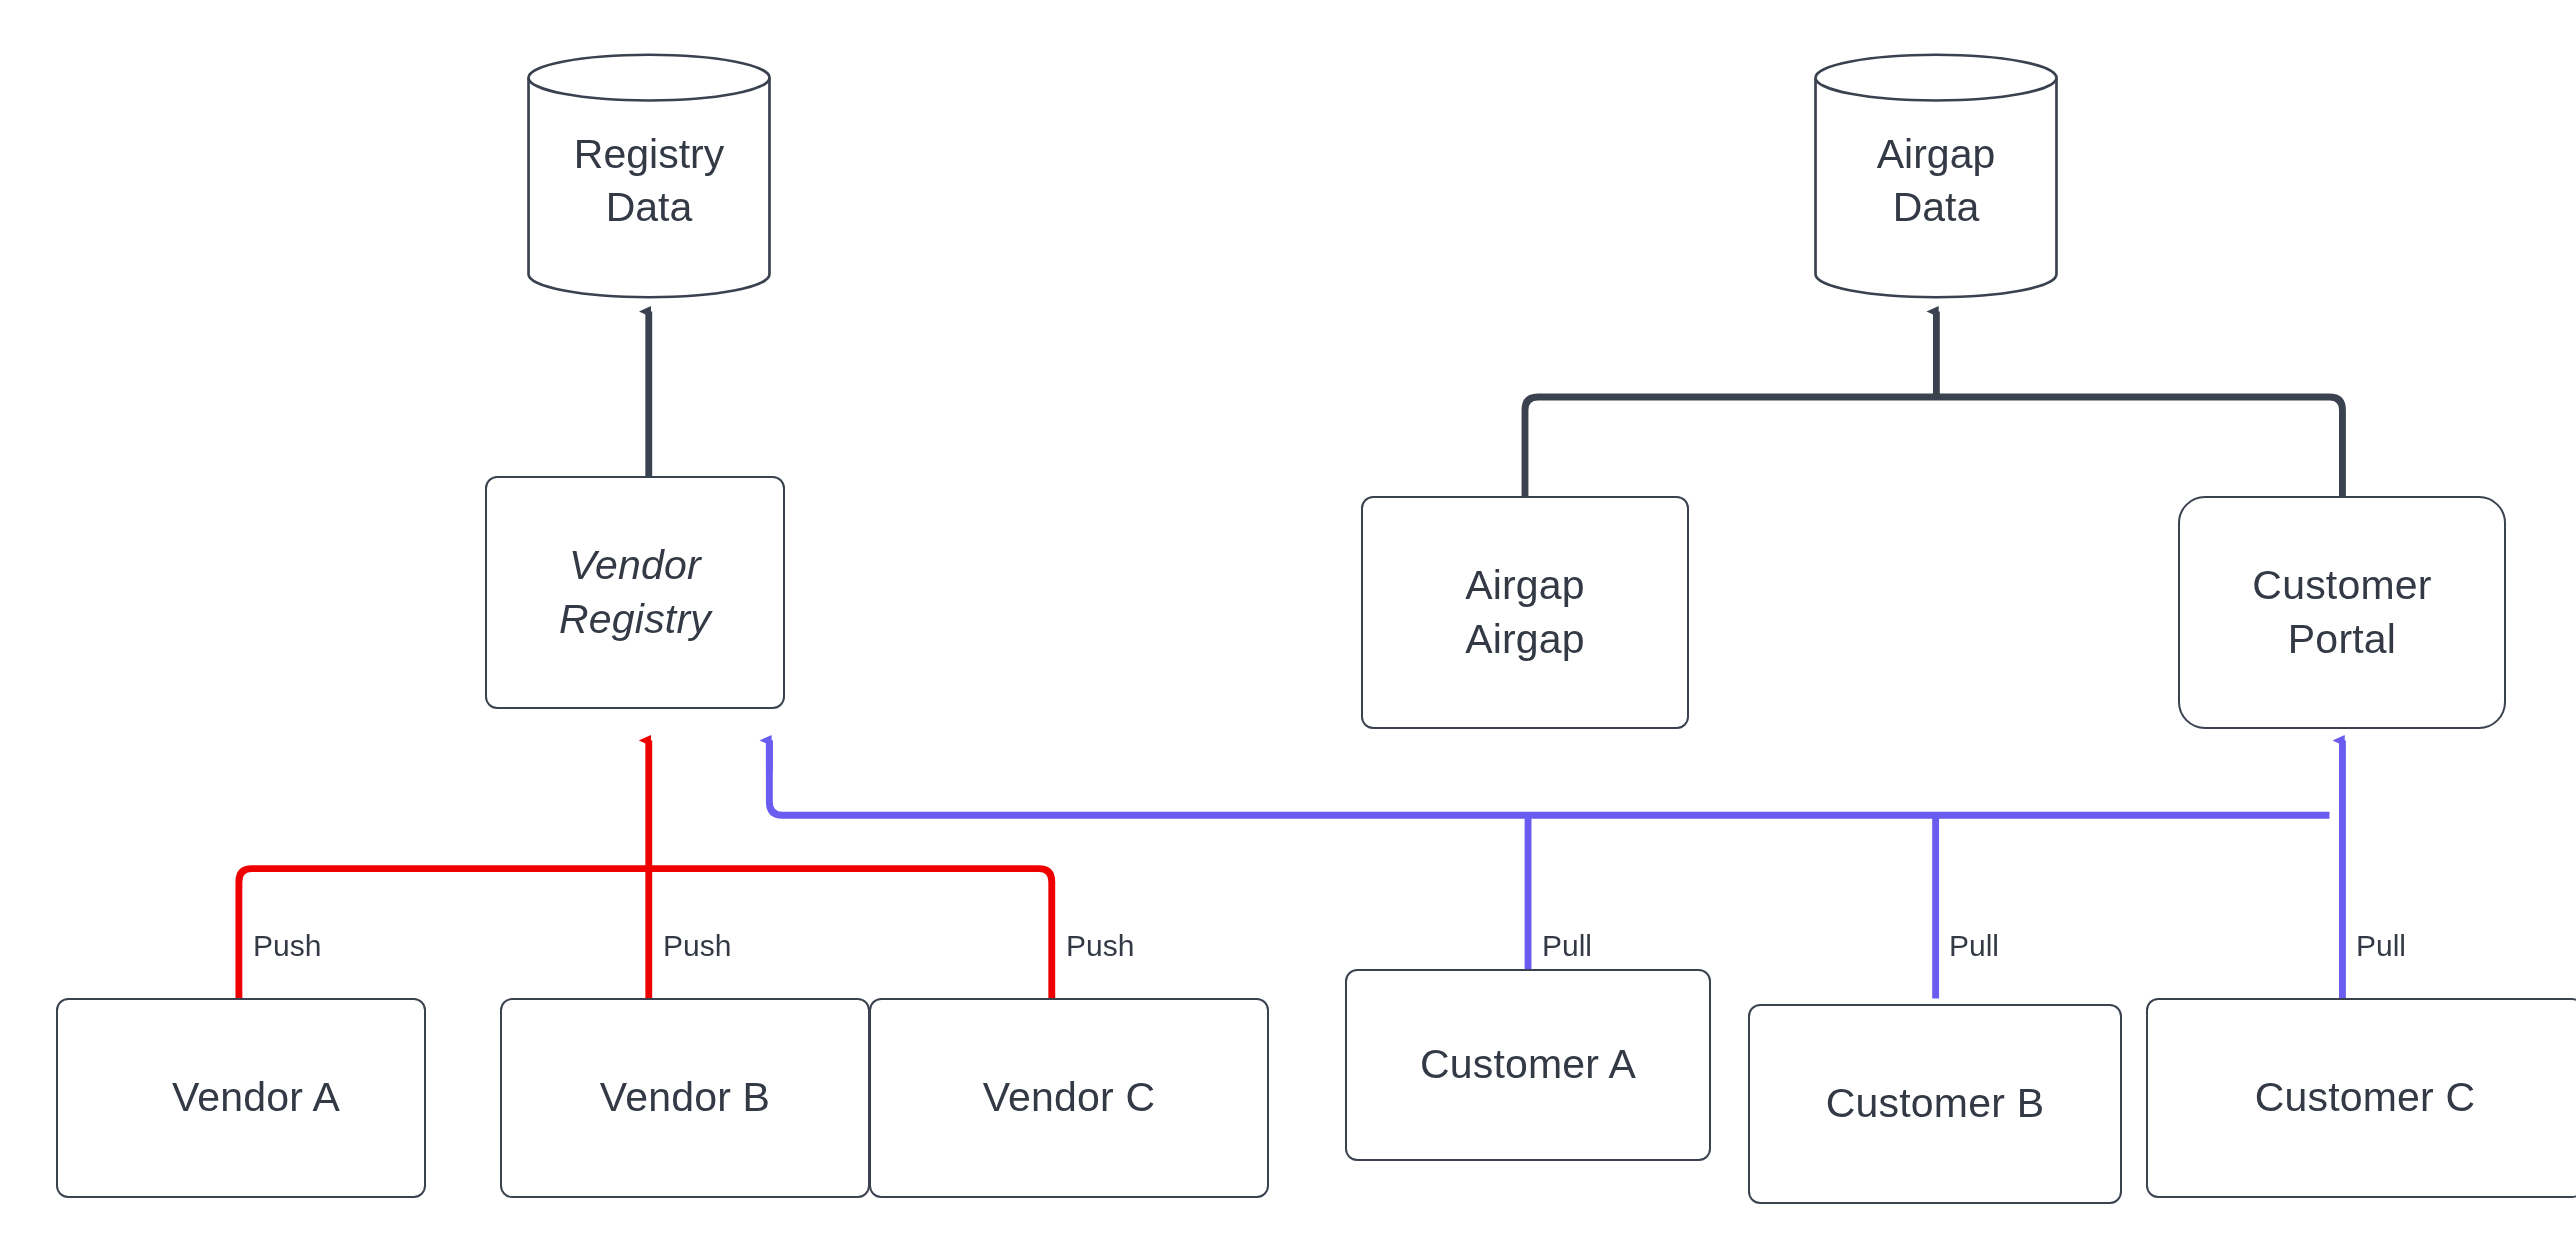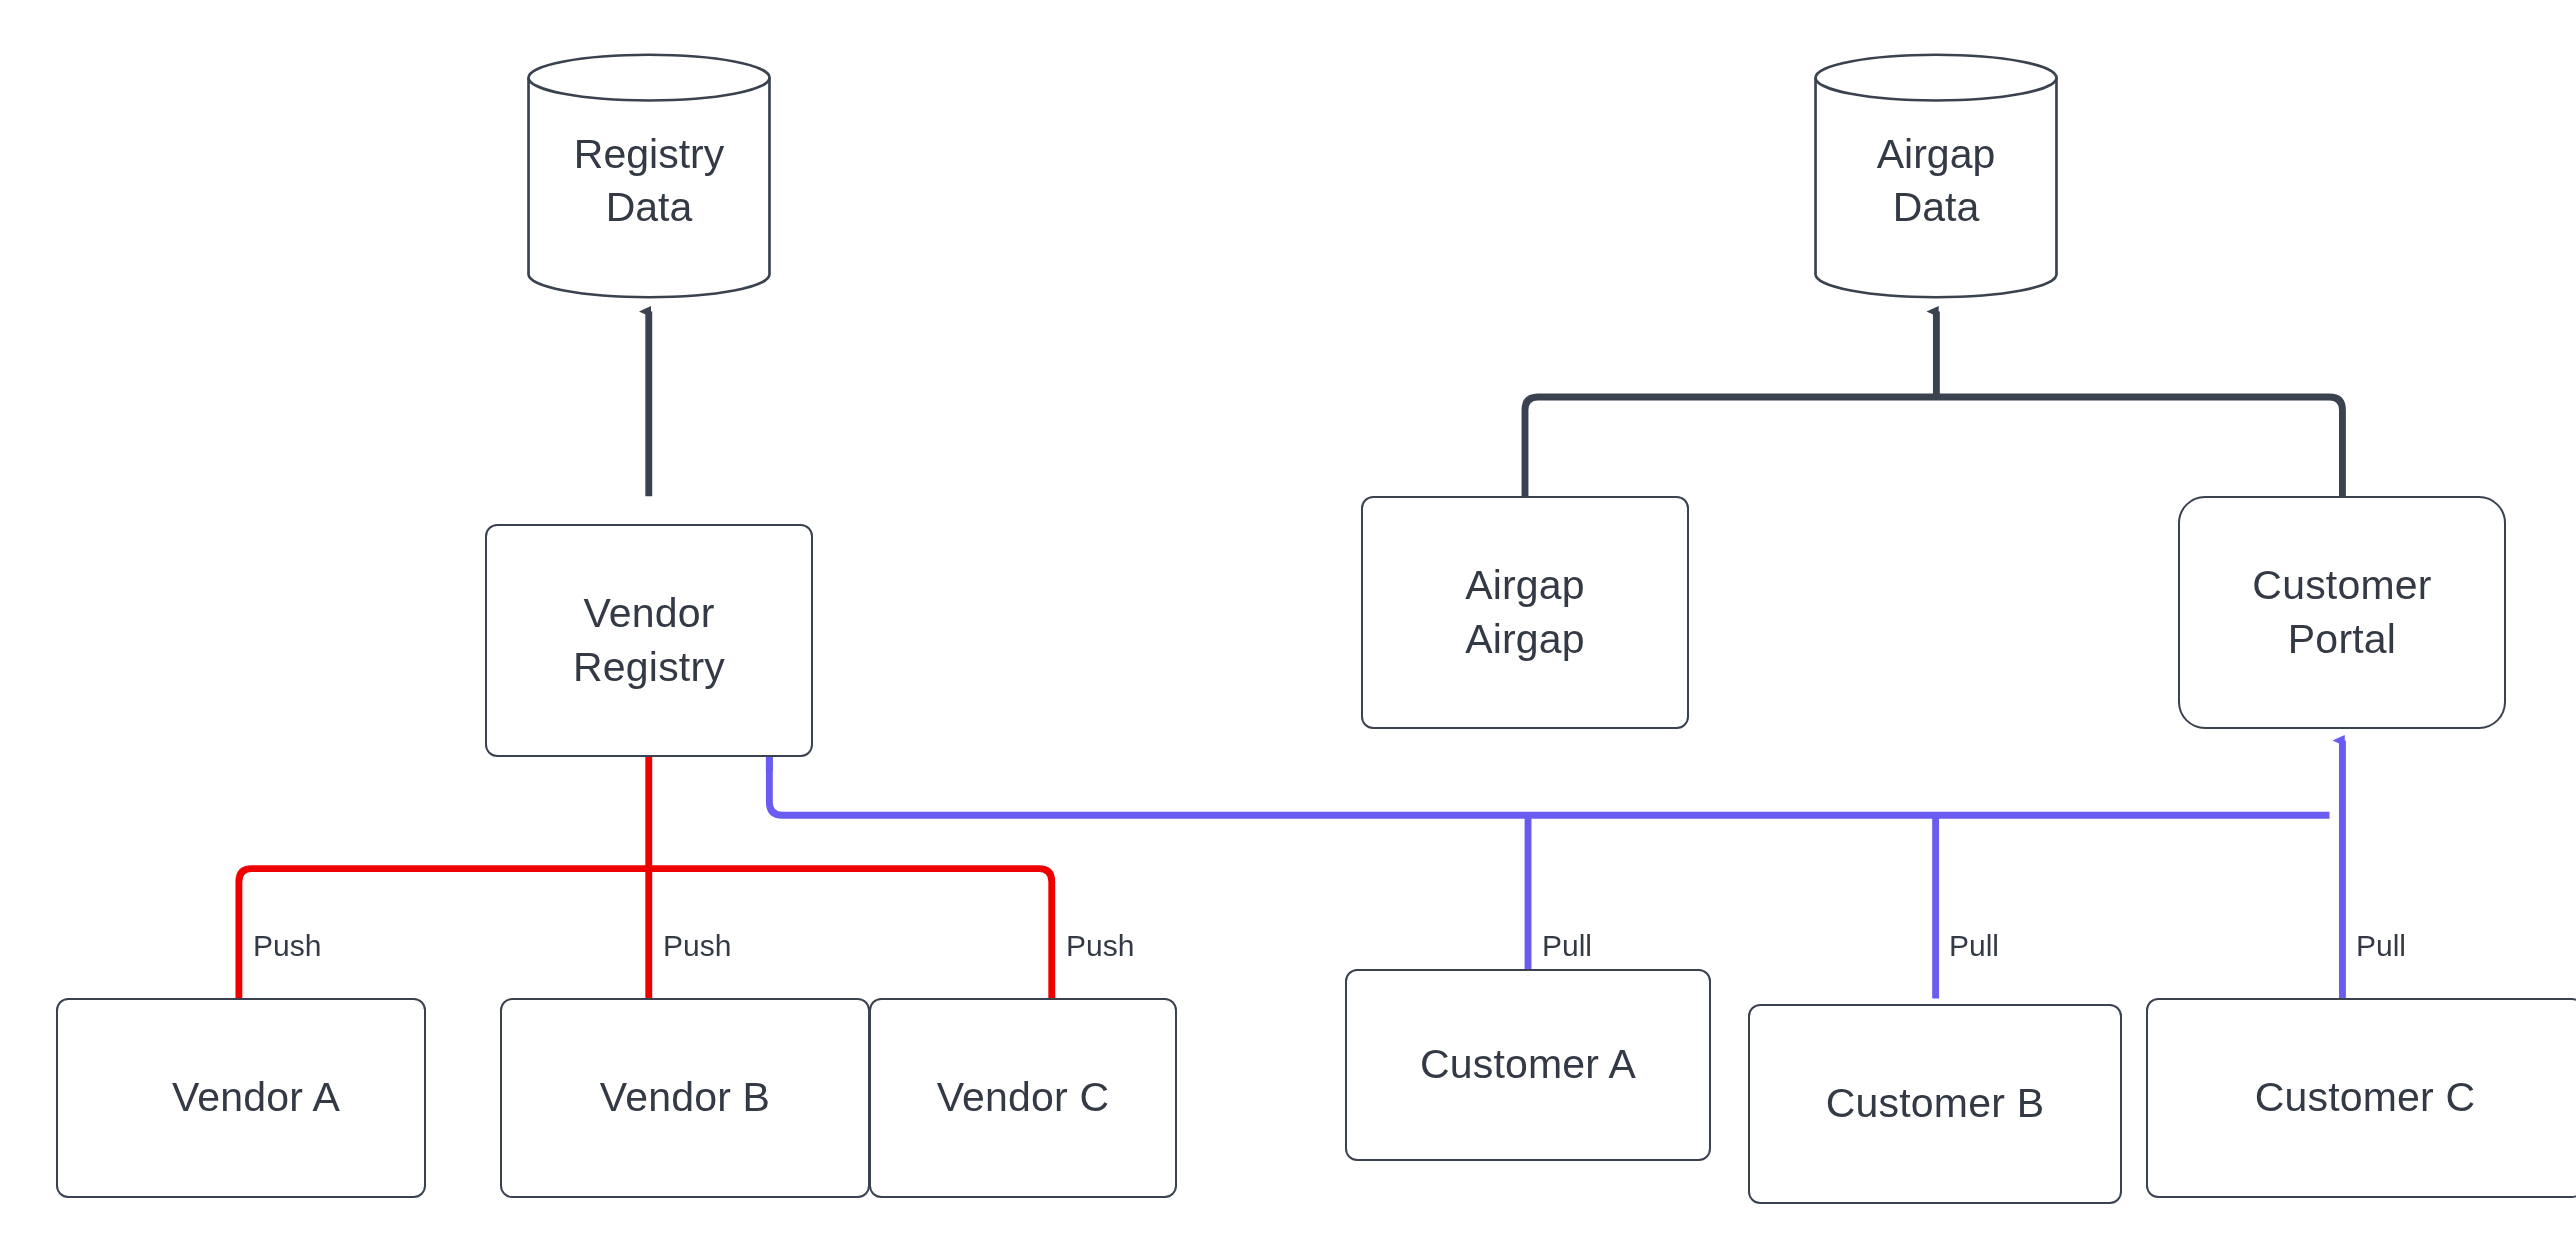--- a/index.html
+++ b/index.html
@@ -66,21 +66,21 @@
     <svg width="244" height="246" viewBox="0 0 320 322" xmlns="http://www.w3.org/2000/svg">
       <path d="M2,32 L2,290 A158,30 0 0 0 318,290 L318,32" fill="#ffffff" stroke="#3a4250" stroke-width="3.5"></path>
       <ellipse cx="160" cy="32" rx="158" ry="30" fill="#ffffff" stroke="#3a4250" stroke-width="3.5"></ellipse>
     </svg>
     <div class="lbl">
       <div>Airgap</div>
       <div>Data</div>
     </div>
   </div>
 
-  <div class="node" style="left:485px;top:524px;width:328px;height:233px;">
+  <div class="node" style="left:485px;top:476px;width:300px;height:233px;font-style:italic;">
     <div class="lbl">
       <div>Vendor</div>
       <div>Registry</div>
     </div>
   </div>
 
   <div class="node" style="left:1361px;top:496px;width:328px;height:233px;">
     <div class="lbl">
       <div>Airgap</div>
       <div>Airgap</div>
@@ -93,21 +93,21 @@
       <div>Portal</div>
     </div>
   </div>
 
   <div class="node" style="left:56px;top:998px;width:370px;height:200px;padding-left:30px;">
     <div class="lbl">Vendor A</div>
   </div>
   <div class="node" style="left:464px;top:998px;width:370px;height:200px;margin-left:36px;">
     <div class="lbl">Vendor B</div>
   </div>
-  <div class="node" style="left:869px;top:998px;width:308px;height:200px;">
+  <div class="node" style="left:869px;top:998px;width:400px;height:200px;">
     <div class="lbl">Vendor C</div>
   </div>
 
   <div class="node" style="left:1345px;top:969px;width:366px;height:192px;text-align:center;">
     <div class="lbl">Customer A</div>
   </div>
   <div class="node" style="left:1748px;top:998px;width:374px;height:200px;margin-top:6px;">
     <div class="lbl">Customer B</div>
   </div>
   <div class="node" style="left:2146px;top:998px;width:438px;height:200px;">

